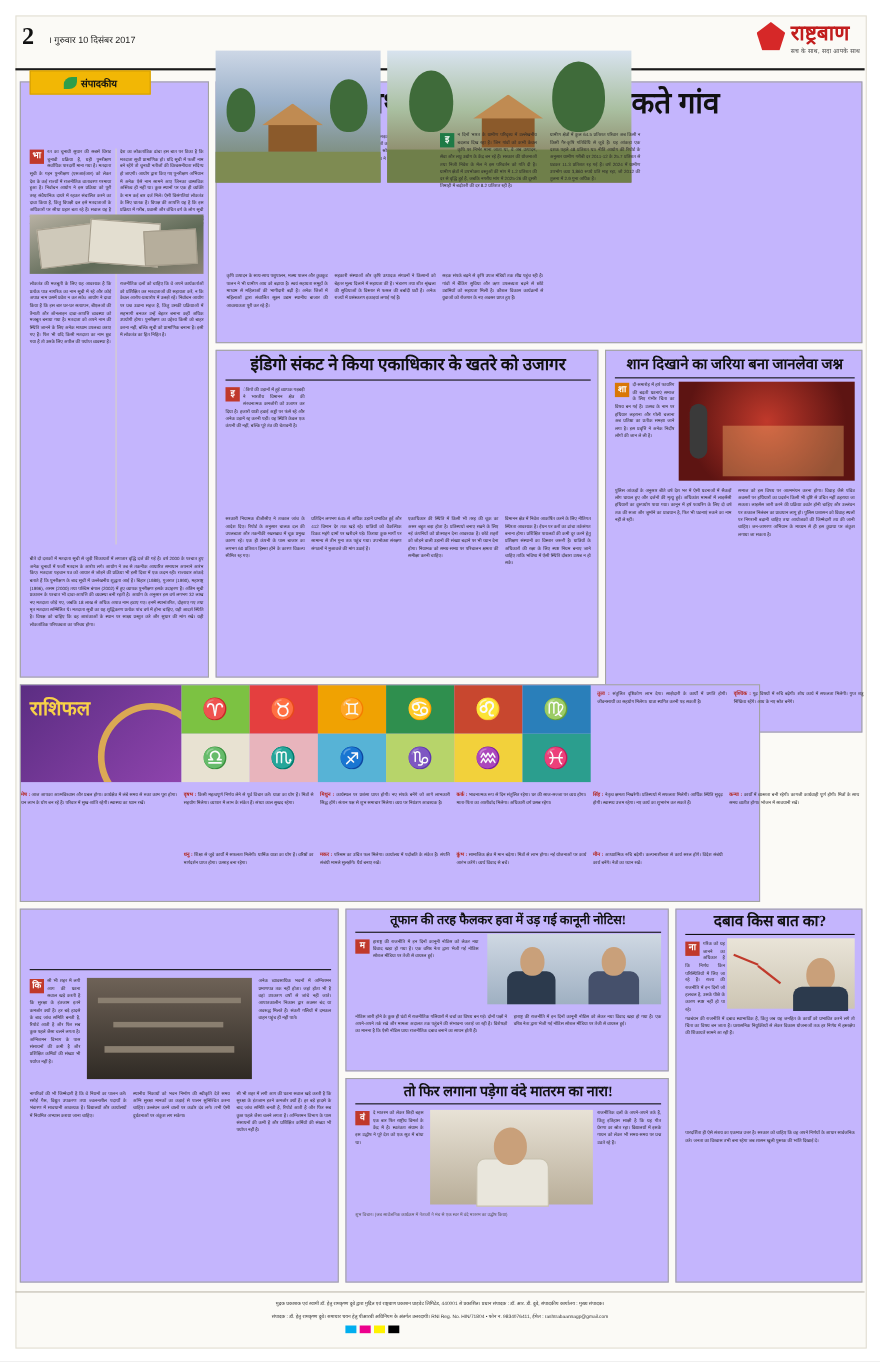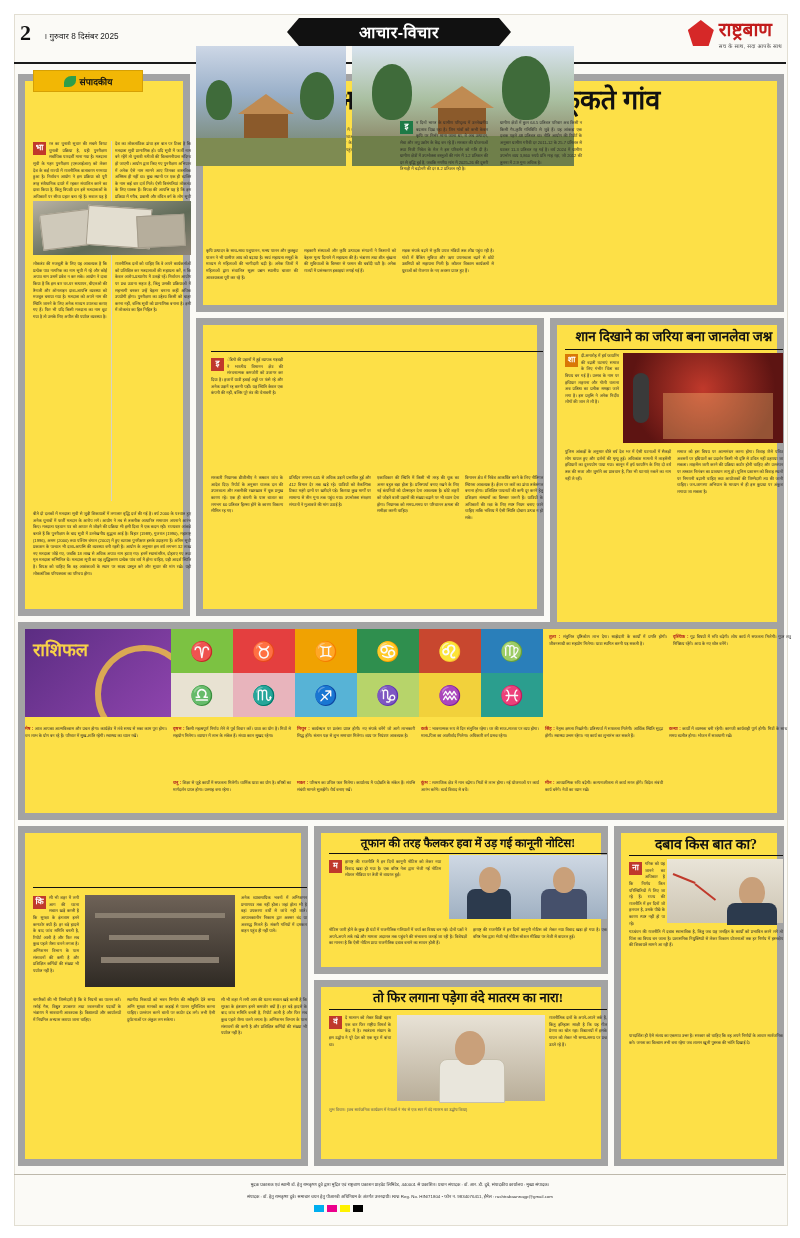--- a/index.html
+++ b/index.html
@@ -16,21 +16,21 @@
   .mh-ribbon:before,.mh-ribbon:after{content:"";position:absolute;top:0;width:0;height:0;border-top:14px solid transparent;border-bottom:14px solid transparent;}
   .mh-ribbon:before{left:-12px;border-right:12px solid #111;}
   .mh-ribbon:after{right:-12px;border-left:12px solid #111;}
   .mh-logo{position:absolute;right:4px;top:0px;display:flex;align-items:center;gap:5px;}
   .mh-logo .mark{width:26px;height:26px;background:#d62828;clip-path:polygon(50% 0,100% 38%,80% 100%,20% 100%,0 38%);}
   .mh-logo .lname{font-size:19px;font-weight:bold;color:#c21d1d;font-family:"Liberation Serif",serif;}
   .mh-logo .lsub{font-size:5.4px;color:#444;letter-spacing:.3px;}
   .mh-rule{position:absolute;left:14px;top:62px;width:772px;height:2px;background:#1a1a1a;}
 
   
-  .box{position:absolute;background:#fde047;border:7px solid #a3a3a3;box-sizing:border-box;}
+  .box{position:absolute;background:#c4b5fd;border:1px solid #a3a3a3;box-sizing:border-box;}
   .hd{font-family:"Liberation Serif",serif;font-weight:bold;color:#111;line-height:1.12;}
   .tcol{font-size:4.1px;line-height:1.62;color:#2a2a2a;text-align:justify;}
   .dropcap{float:left;width:13px;height:13px;margin:1px 3px 0 0;background:#c0392b;color:#fff;font-size:8px;font-weight:bold;display:flex;align-items:center;justify-content:center;font-family:"Liberation Serif",serif;}
   .dropcap.green{background:#1e7a46;}
   .dropcap.orange{background:#d97706;}
 
   
   #editorial{left:18px;top:74px;width:172px;height:542px;}
   .ed-tag{position:absolute;left:8px;top:-11px;width:108px;height:20px;background:#f2b705;border:1px solid #d6a004;display:flex;align-items:center;justify-content:center;gap:4px;}
   .ed-tag span{font-size:9px;font-weight:bold;color:#111;font-family:"Liberation Serif",serif;}
@@ -68,21 +68,21 @@
   .plane-txt{position:absolute;left:74px;top:54px;font-size:9px;color:#fff;font-style:italic;font-weight:bold;}
   .plane-eng{position:absolute;left:96px;top:70px;width:30px;height:12px;background:#4a5ea8;border-radius:6px;}
 
   
   #jashn{left:550px;top:318px;width:234px;height:348px;}
   .ja-title{position:absolute;left:8px;top:4px;width:218px;font-size:13.5px;text-align:center;}
   .ja-img{position:absolute;left:66px;top:28px;width:160px;height:90px;background:radial-gradient(circle at 50% 40%,#c0392b,#5d1412 75%);}
   .ja-hand{position:absolute;left:10px;top:20px;width:16px;height:50px;background:#3a3a3a;border-radius:8px;}
 
   
-  #rashi{left:18px;top:622px;width:766px;height:198px;}
+  #rashi{left:18px;top:622px;width:673px;height:198px;}
   .ra-left{position:absolute;left:0;top:0;width:146px;height:88px;background:linear-gradient(135deg,#5b2d82,#8e44ad);overflow:hidden;}
   .ra-left .ra-word{position:absolute;left:8px;top:8px;font-size:18px;font-weight:bold;color:#f7d148;font-family:"Liberation Serif",serif;}
   .ra-left .wheel{position:absolute;right:-22px;bottom:-26px;width:86px;height:86px;border-radius:50%;border:6px solid #f4c542;opacity:.8;}
   .zgrid{position:absolute;left:146px;top:0;width:372px;height:88px;display:grid;grid-template-columns:repeat(6,1fr);grid-template-rows:repeat(2,1fr);}
   .zcell{display:flex;align-items:center;justify-content:center;}
   .zsym{color:#fff;font-size:19px;line-height:1;}
   .ra-col{position:absolute;top:0;width:118px;font-size:4.1px;line-height:1.6;color:#2a2a2a;text-align:justify;}
   .ra-sign{font-weight:bold;color:#b3261e;font-size:4.6px;}
   .ra-top{position:absolute;top:0;width:118px;font-size:4.1px;line-height:1.6;color:#2a2a2a;text-align:justify;}
 
@@ -120,24 +120,21 @@
   .box-hd-rule{position:absolute;height:1px;background:#111;}
 </style>
 </head>
 <body>
 
 <div class="page">
   <div class="sheet"></div>
 
   <div class="masthead">
     <div class="mh-page">2</div>
-    <div class="mh-date">। गुरुवार 8 दिसंबर 2025</div>
-    <div class="mh-center">
-      <div class="mh-ribbon">आचार-विचार</div>
-    </div>
+    <div class="mh-date">। गुरुवार 10 दिसंबर 2017</div>
     <div class="mh-logo">
       <div class="mark"></div>
       <div>
         <div class="lname">राष्ट्रबाण</div>
         <div class="lsub">सच के साथ, सदा आपके साथ</div>
       </div>
     </div>
   </div>
   <div class="mh-rule"></div>
 
@@ -212,20 +209,21 @@
   </div>
   <div class="tcol" style="position:absolute;left:402px;top:248px;width:92px;">
     <span>सड़क संपर्क बढ़ने से कृषि उपज मंडियों तक शीघ्र पहुंच रही है। गांवों में बैंकिंग सुविधा और ऋण उपलब्धता बढ़ने से छोटे उद्यमियों को सहायता मिली है। कौशल विकास कार्यक्रमों से युवाओं को रोजगार के नए अवसर प्राप्त हुए हैं।</span>
   </div>
   <div class="tcol" style="position:absolute;left:500px;top:120px;width:82px;">
     <span>ग्रामीण क्षेत्रों में कुल 64.5 प्रतिशत परिवार अब किसी न किसी गैर-कृषि गतिविधि से जुड़े हैं। यह आंकड़ा एक दशक पहले 48 प्रतिशत था। नीति आयोग की रिपोर्ट के अनुसार ग्रामीण गरीबी दर 2011-12 के 25.7 प्रतिशत से घटकर 11.3 प्रतिशत रह गई है। वर्ष 2024 में ग्रामीण उपभोग व्यय 3,860 रुपये प्रति माह रहा, जो 2012 की तुलना में 2.9 गुना अधिक है।</span>
   </div>
   <div class="tcol" style="position:absolute;left:590px;top:120px;width:0px;"></div>
 
   <div class="box" id="indigo">
+    <div class="hd in-title">इंडिगो संकट ने किया एकाधिकार के खतरे को उजागर</div>
     <div class="box-hd-rule" style="left:8px;top:26px;width:332px;"></div>
 
 
     <div class="tcol" style="position:absolute;left:8px;top:32px;width:72px;">
       <span class="dropcap">इ</span>
       <span>ंडिगो की उड़ानों में हुई व्यापक गड़बड़ी ने भारतीय विमानन क्षेत्र की संरचनात्मक कमजोरी को उजागर कर दिया है। हजारों यात्री हवाई अड्डों पर फंसे रहे और अनेक उड़ानें रद्द करनी पड़ीं। यह स्थिति केवल एक कंपनी की नहीं, बल्कि पूरे तंत्र की चेतावनी है।</span>
     </div>
     <div class="tcol" style="position:absolute;left:8px;top:150px;width:72px;">
       <span>सरकारी नियामक डीजीसीए ने तत्काल जांच के आदेश दिए। रिपोर्ट के अनुसार चालक दल की उपलब्धता और तकनीकी रखरखाव में चूक प्रमुख कारण रहे। एक ही कंपनी के पास बाजार का लगभग 60 प्रतिशत हिस्सा होने के कारण विकल्प सीमित रह गए।</span>
     </div>

